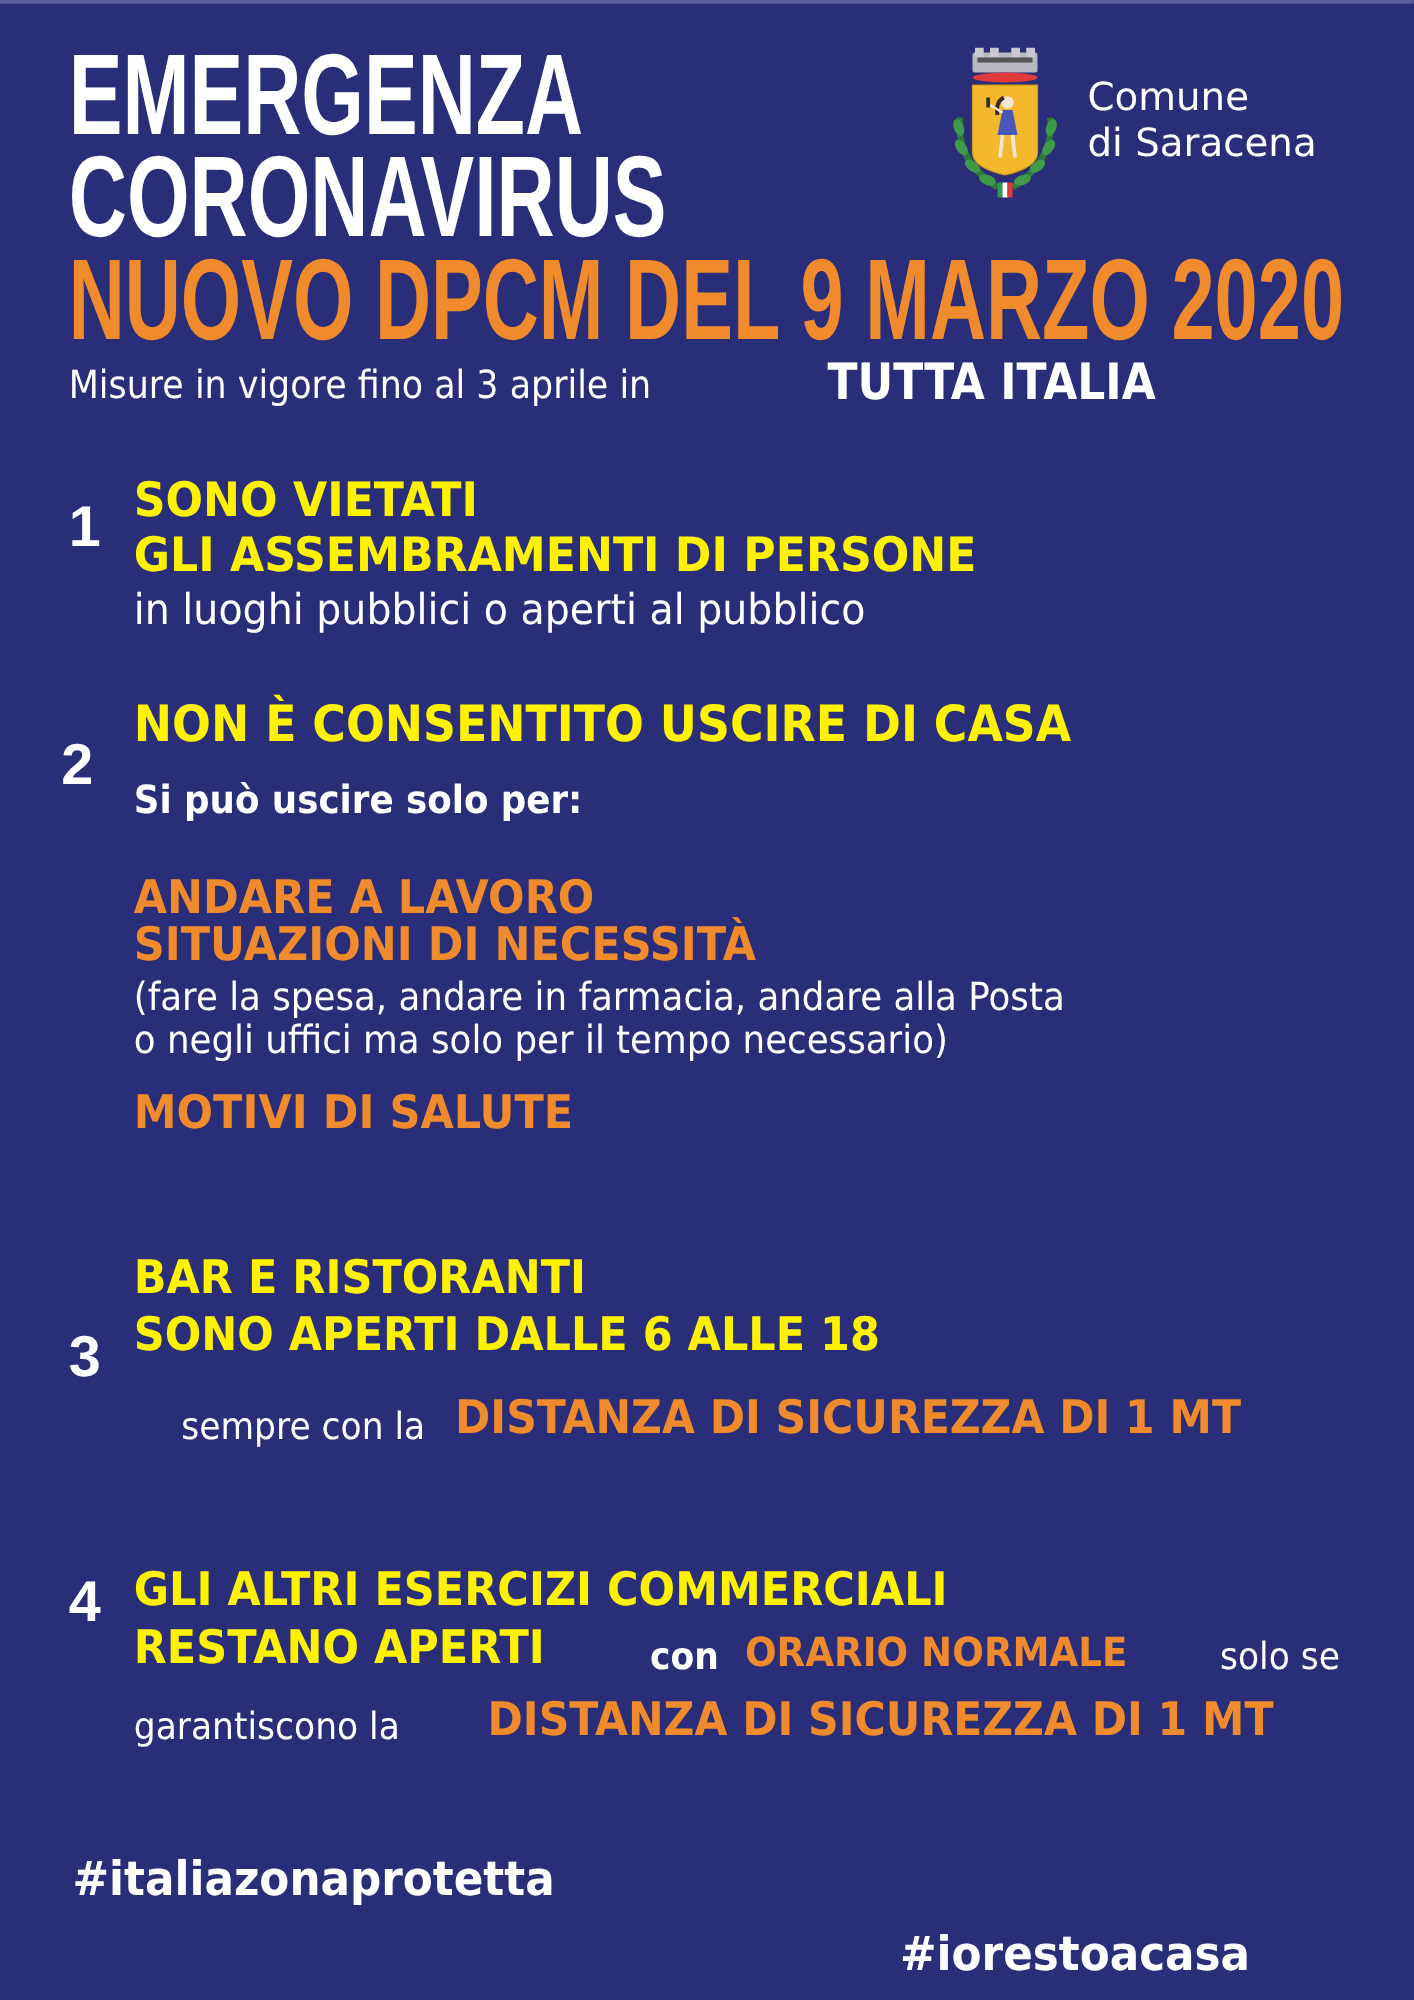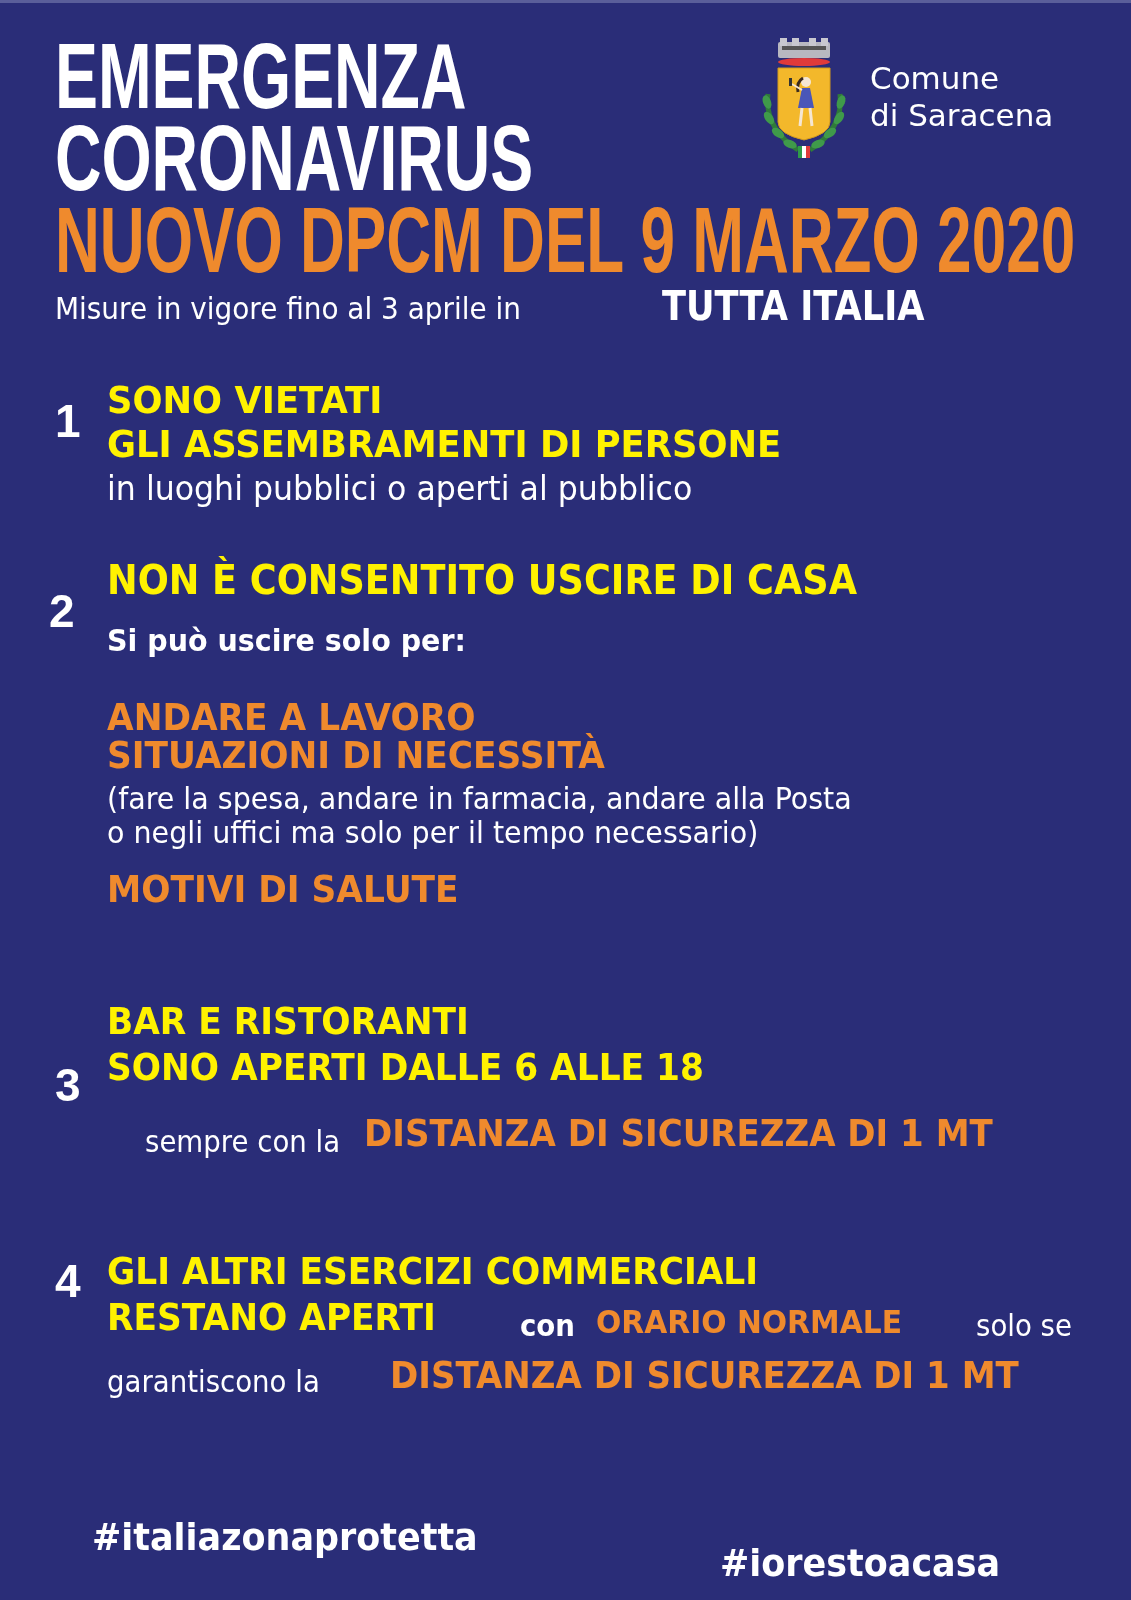--- a/index.html
+++ b/index.html
@@ -164,18 +164,18 @@
 <div class="abs" style="left:976px;top:1308px;">
   <span class="body" style="font-size:30px;">solo se</span>
 </div>
 <div class="abs" style="left:107px;top:1364px;">
   <span class="body" style="font-size:30px;">garantiscono la</span>
 </div>
 <div class="abs" style="left:390px;top:1354px;">
   <span class="head org" style="font-size:37px;transform:scaleX(0.92);">DISTANZA DI SICUREZZA DI 1 MT</span>
 </div>
 
-<div class="abs" style="left:58px;top:1514px;margin-left:34px;">
+<div class="abs" style="left:58px;top:1480px;">
   <span class="hash">#italiazonaprotetta</span>
 </div>
 <div class="abs" style="left:720px;top:1524px;margin-top:16px;">
   <span class="hash">#iorestoacasa</span>
 </div>
 
 </body></html>

